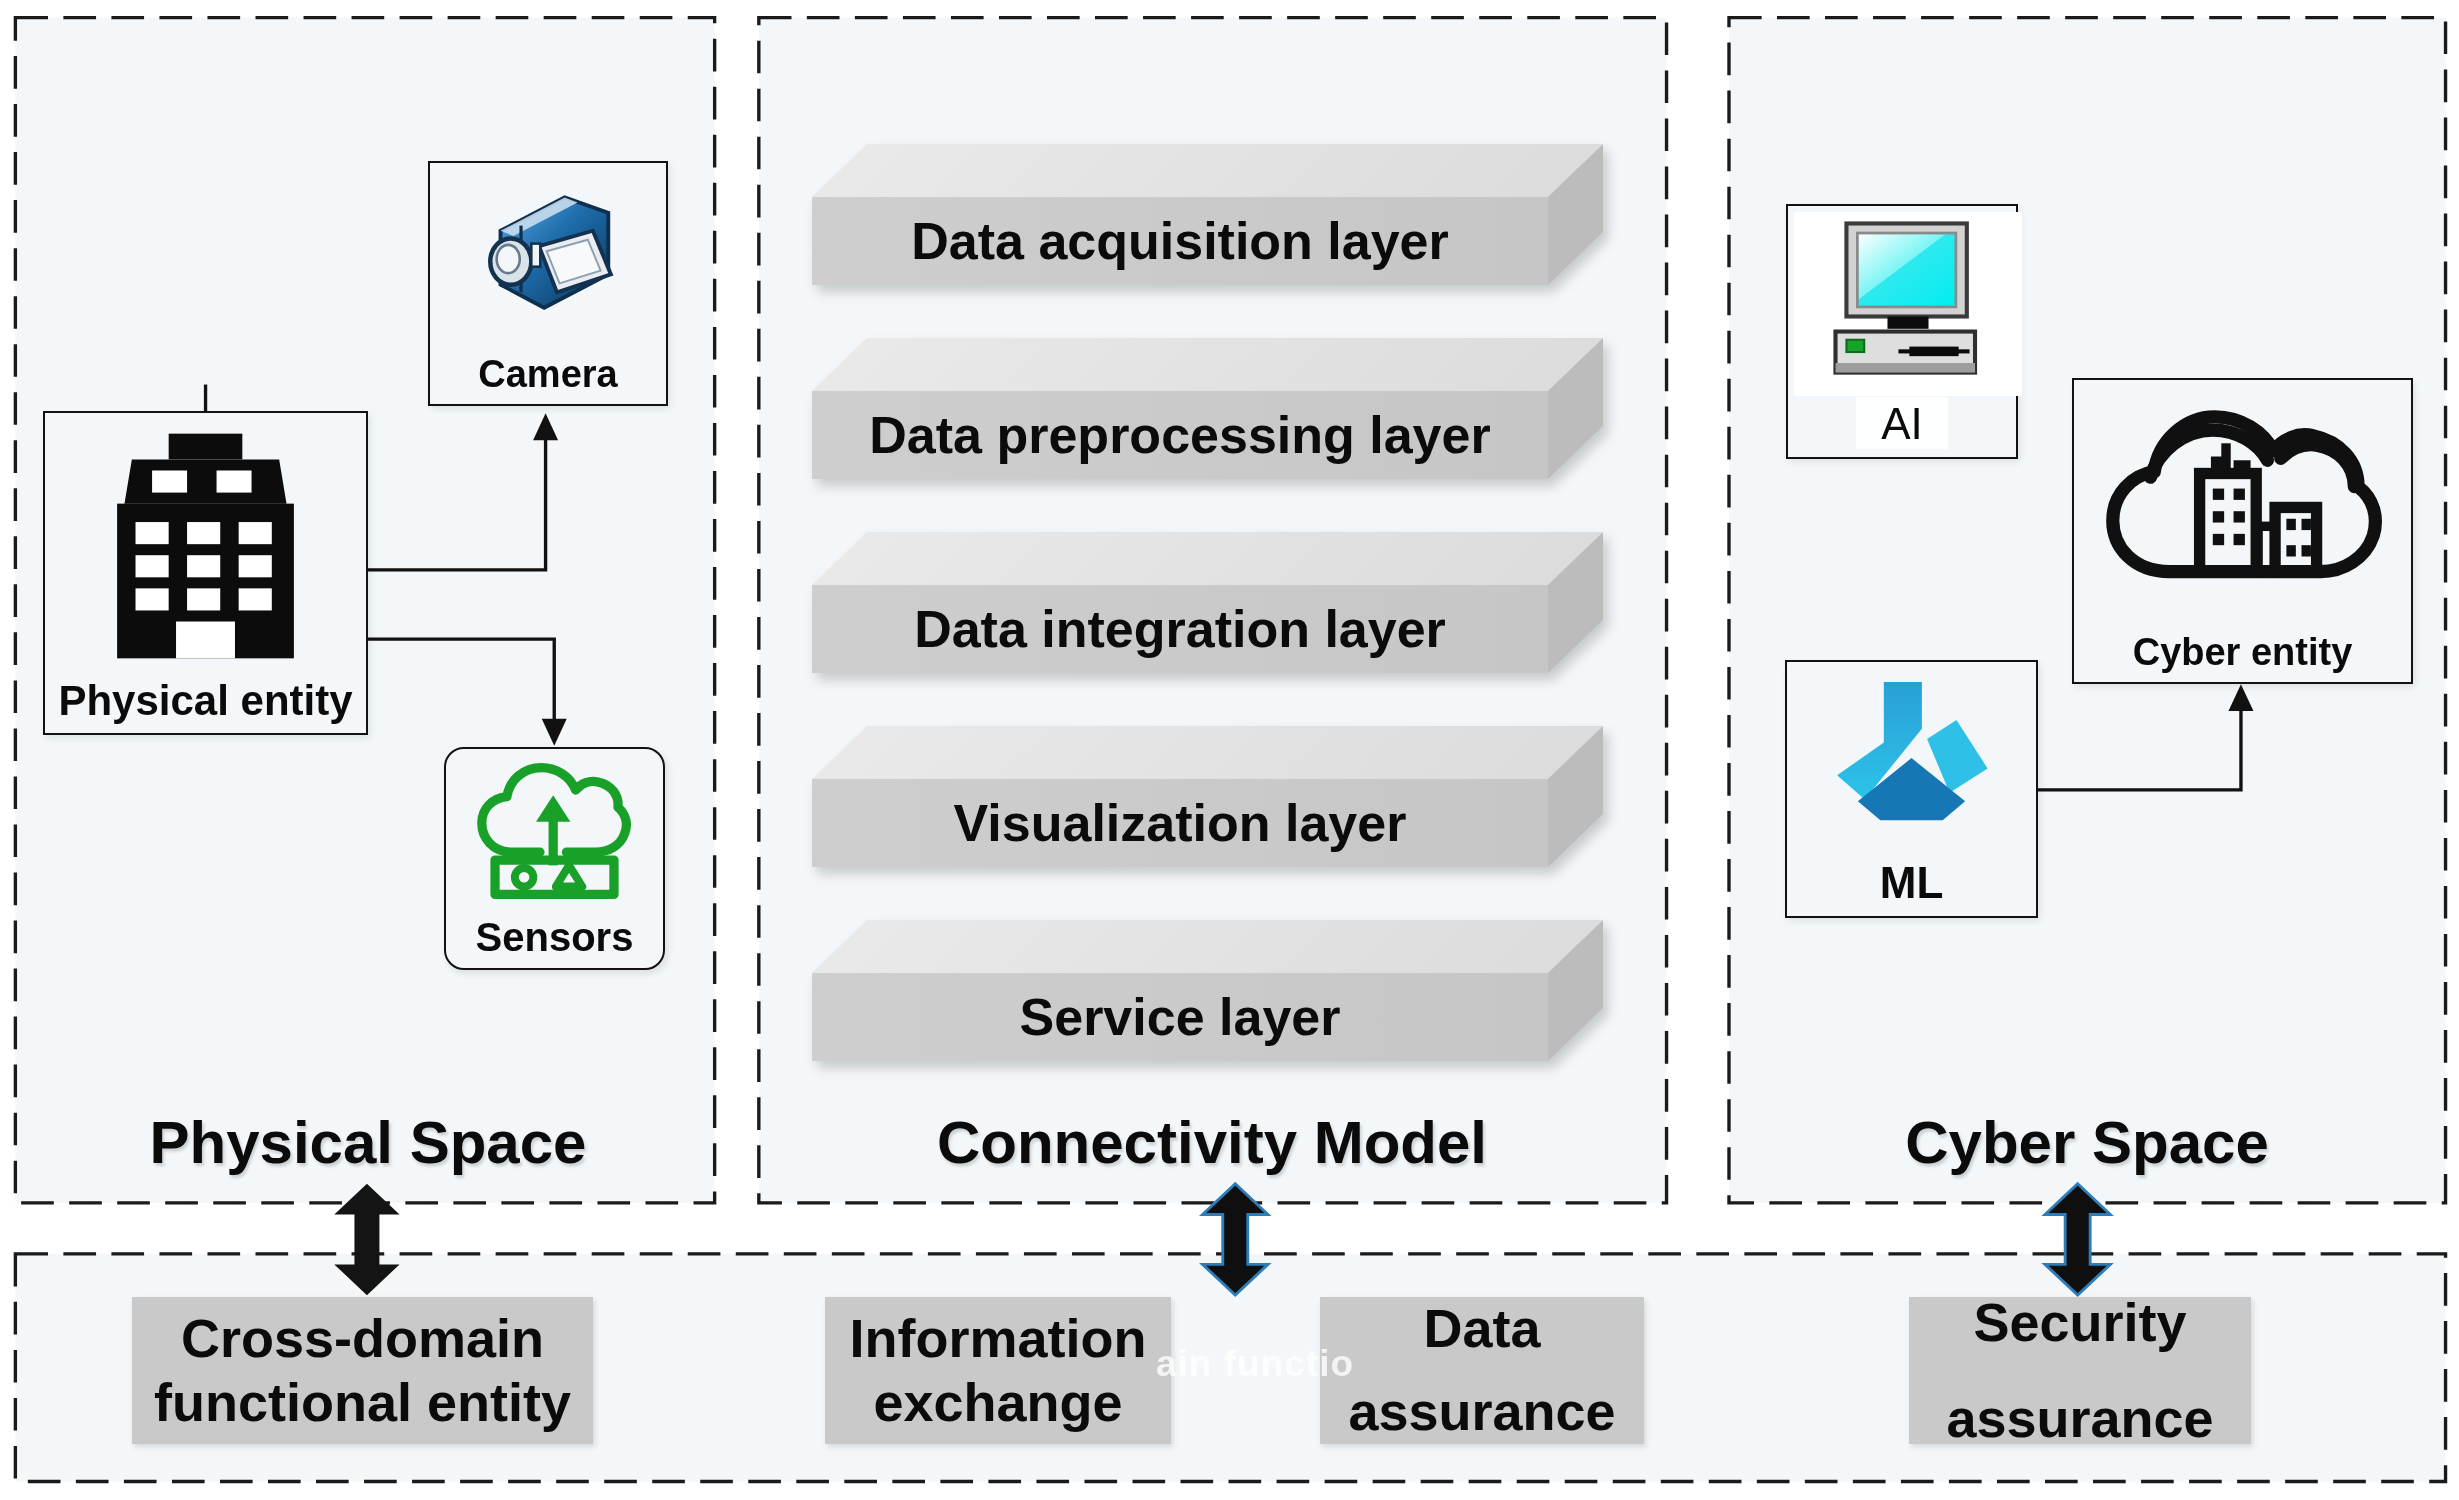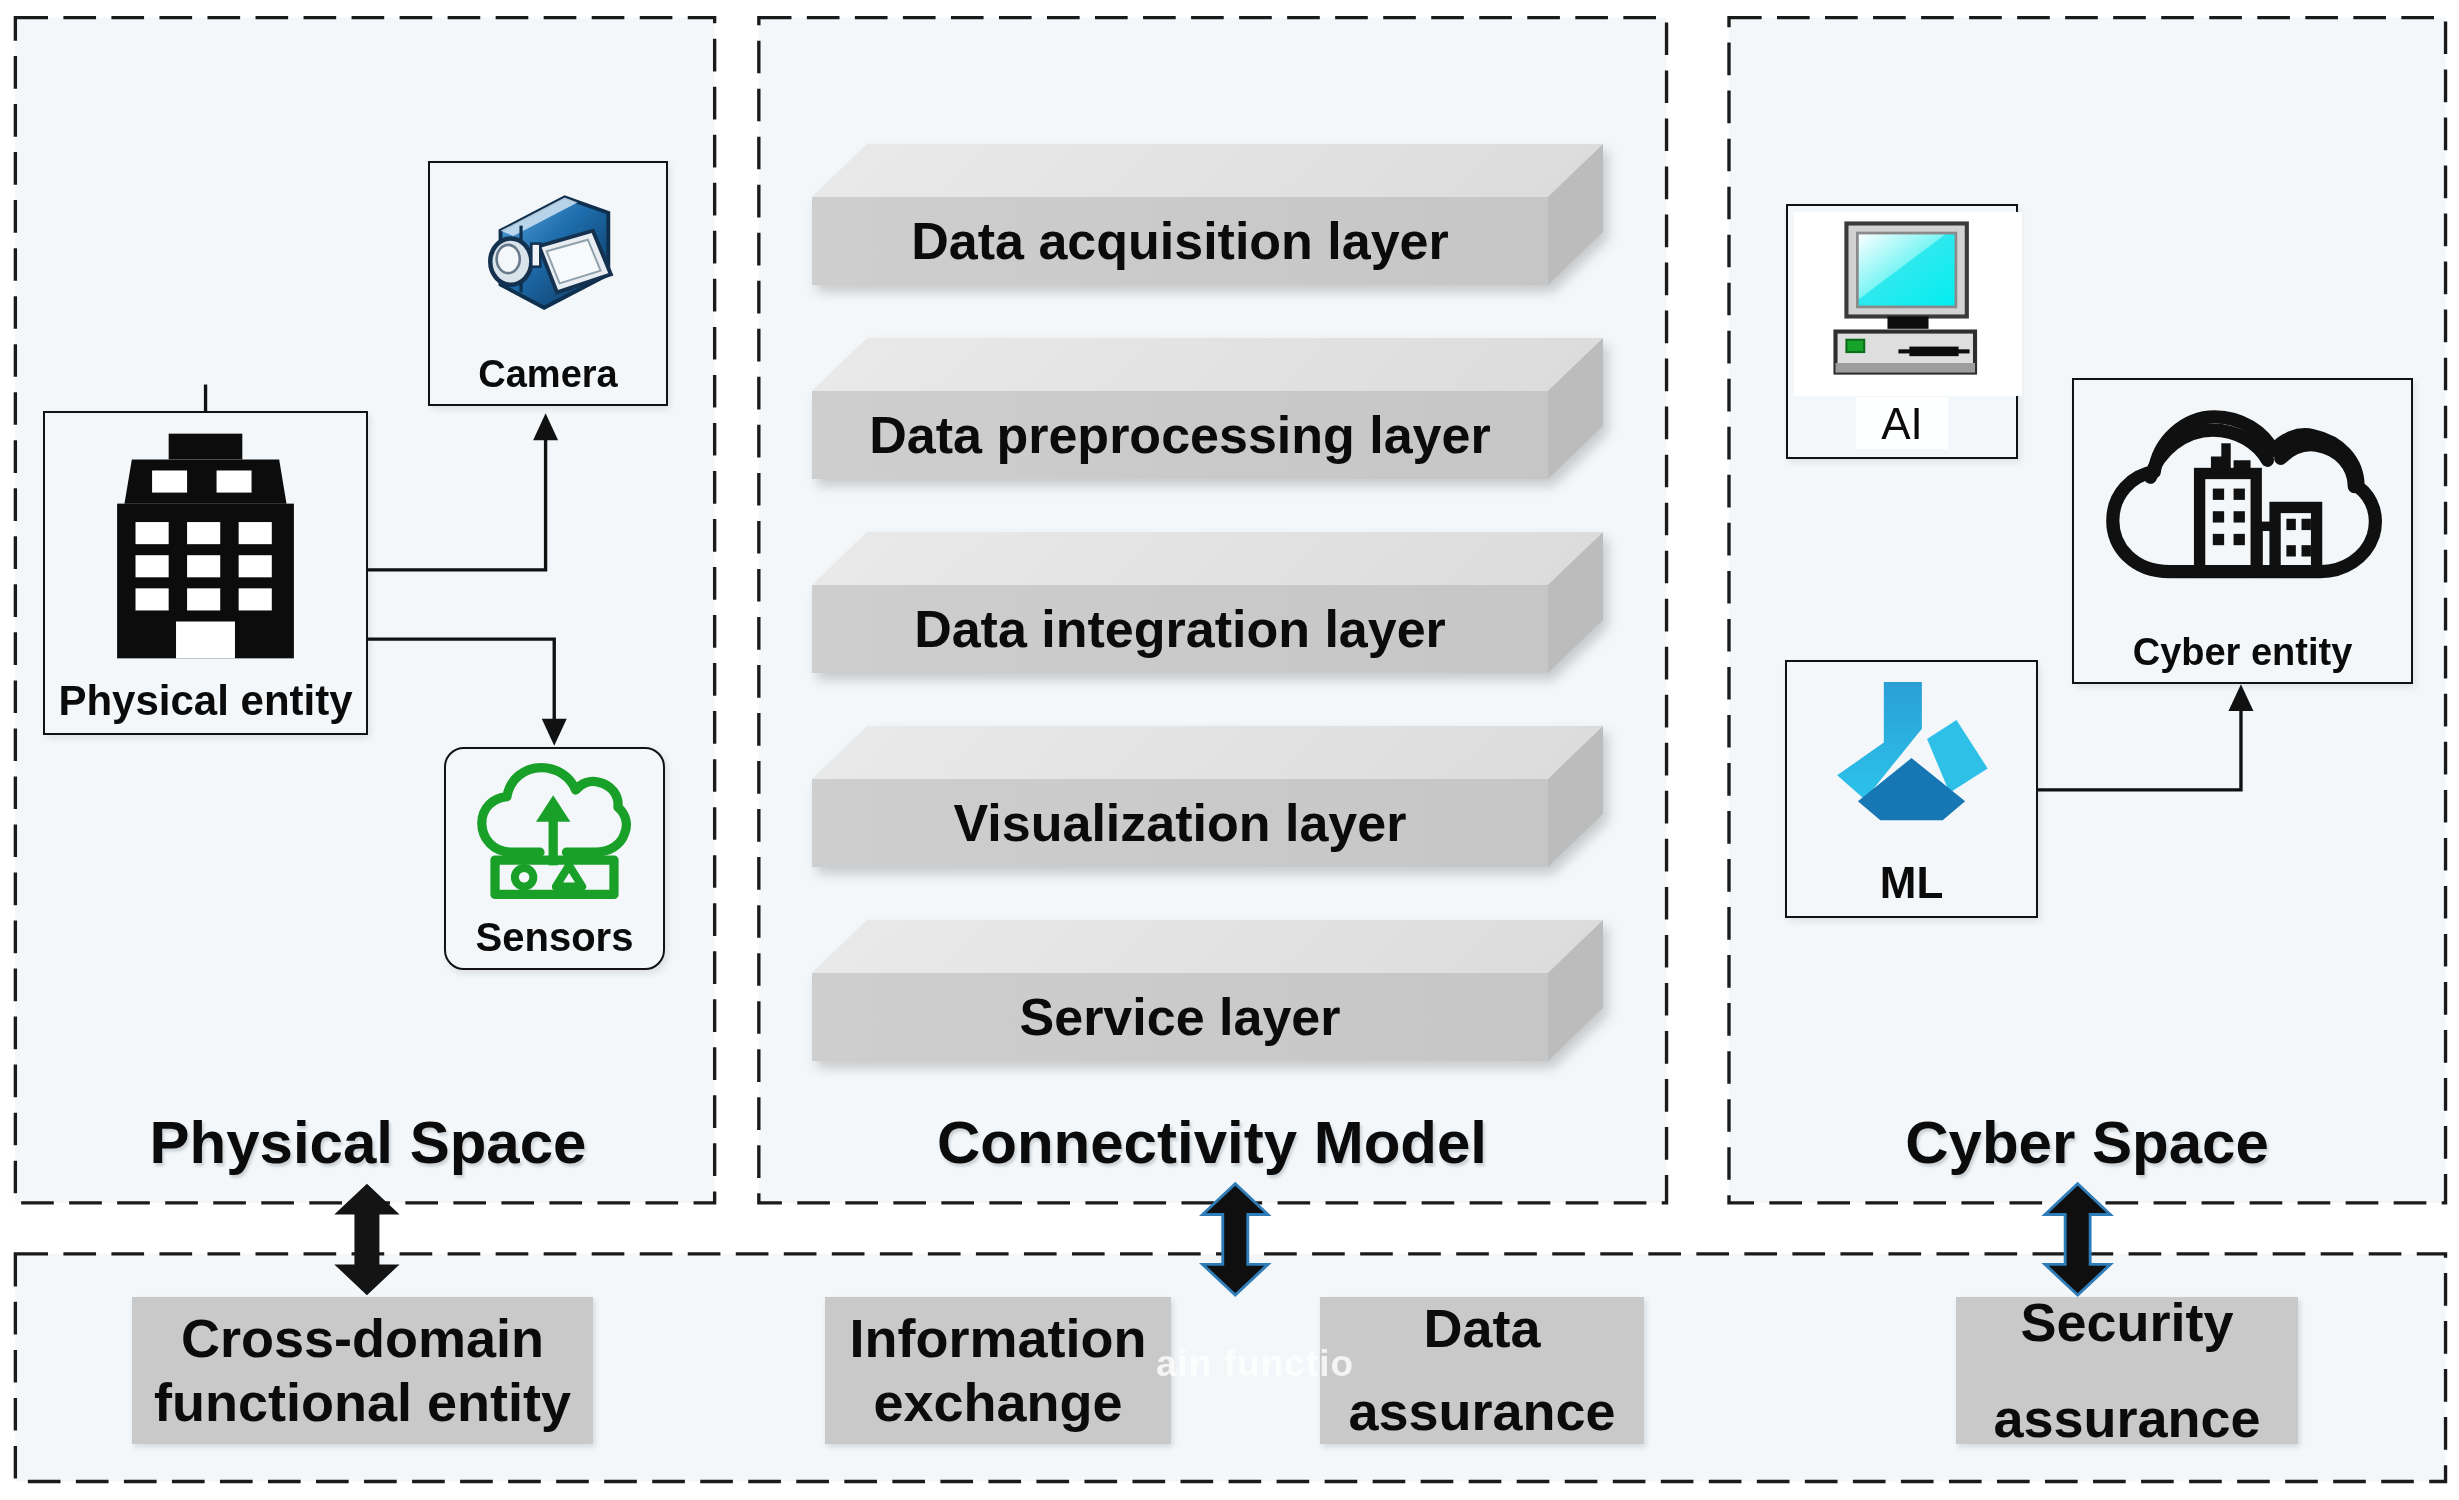--- a/index.html
+++ b/index.html
@@ -255,21 +255,21 @@
     <span>functional entity</span>
   </div>
   <div class="gbox" style="left:825px;width:346px;">
     <span>Information</span>
     <span>exchange</span>
   </div>
   <div class="gbox" style="left:1320px;width:324px;justify-content:space-between;">
     <span>Data</span>
     <span>assurance</span>
   </div>
-  <div class="gbox" style="left:1956px;width:342px;gap:32px;">
+  <div class="gbox" style="left:1909px;width:342px;gap:32px;">
     <span>Security</span>
     <span>assurance</span>
   </div>
 
   <div class="watermark">ain functio</div>
 
 </div>
 
 
 </body></html>

